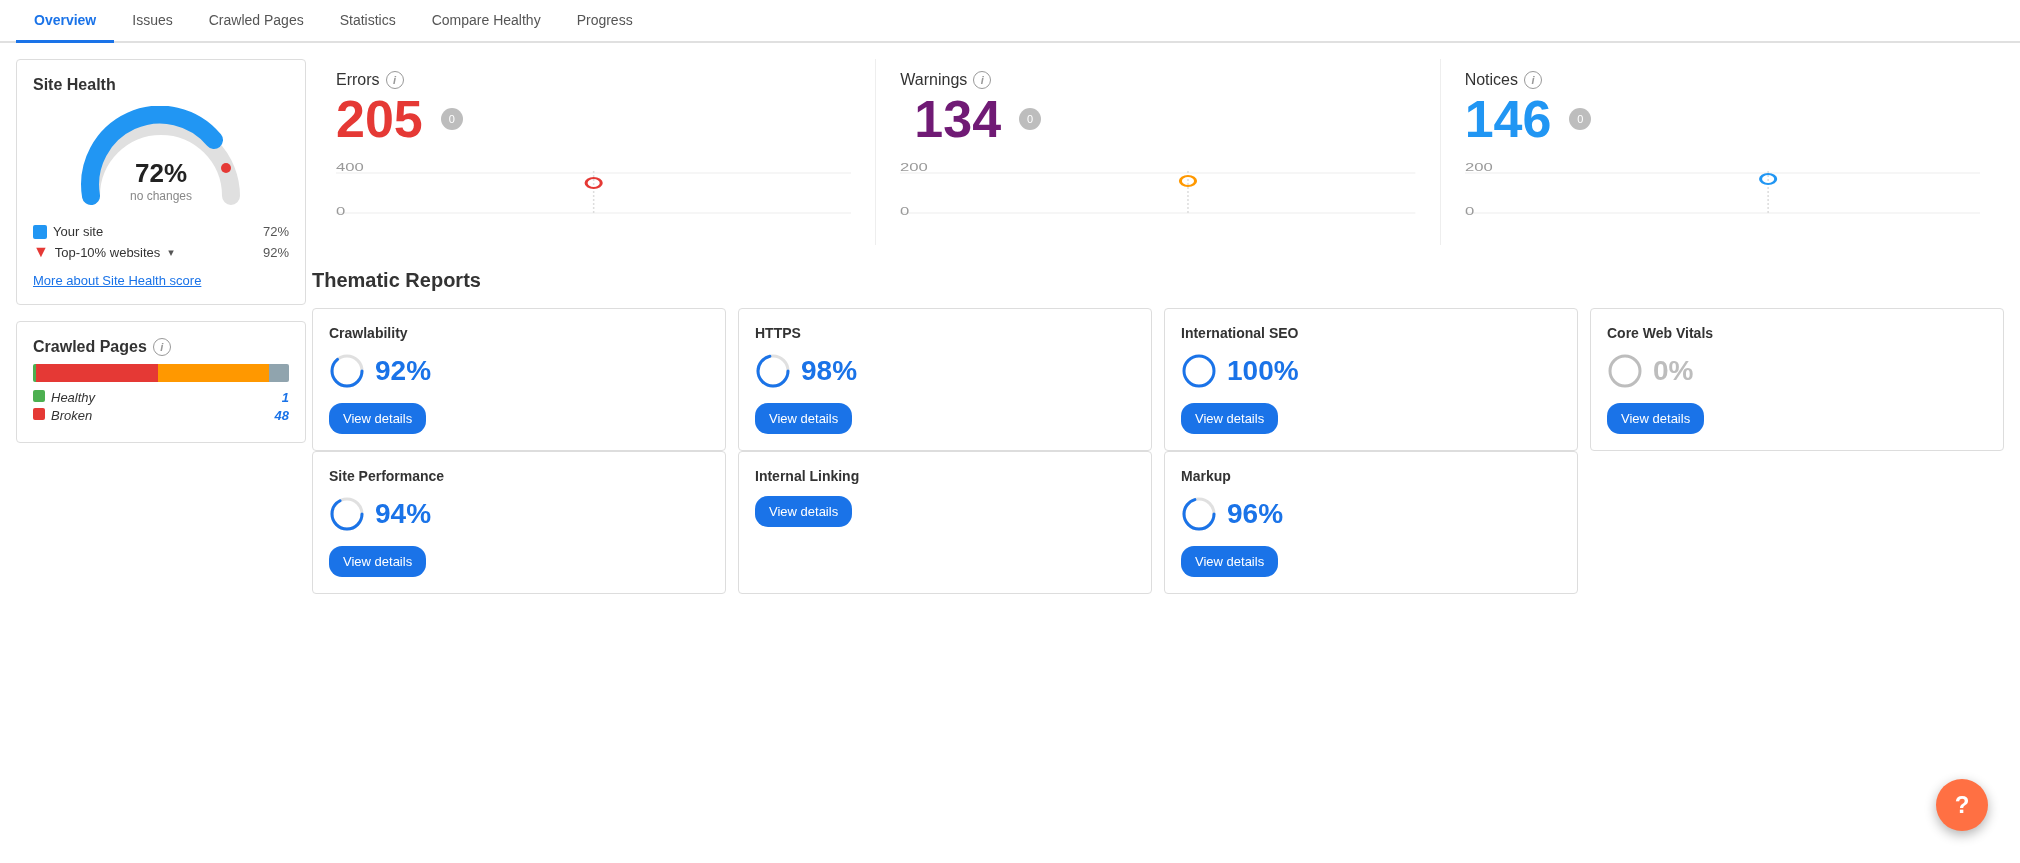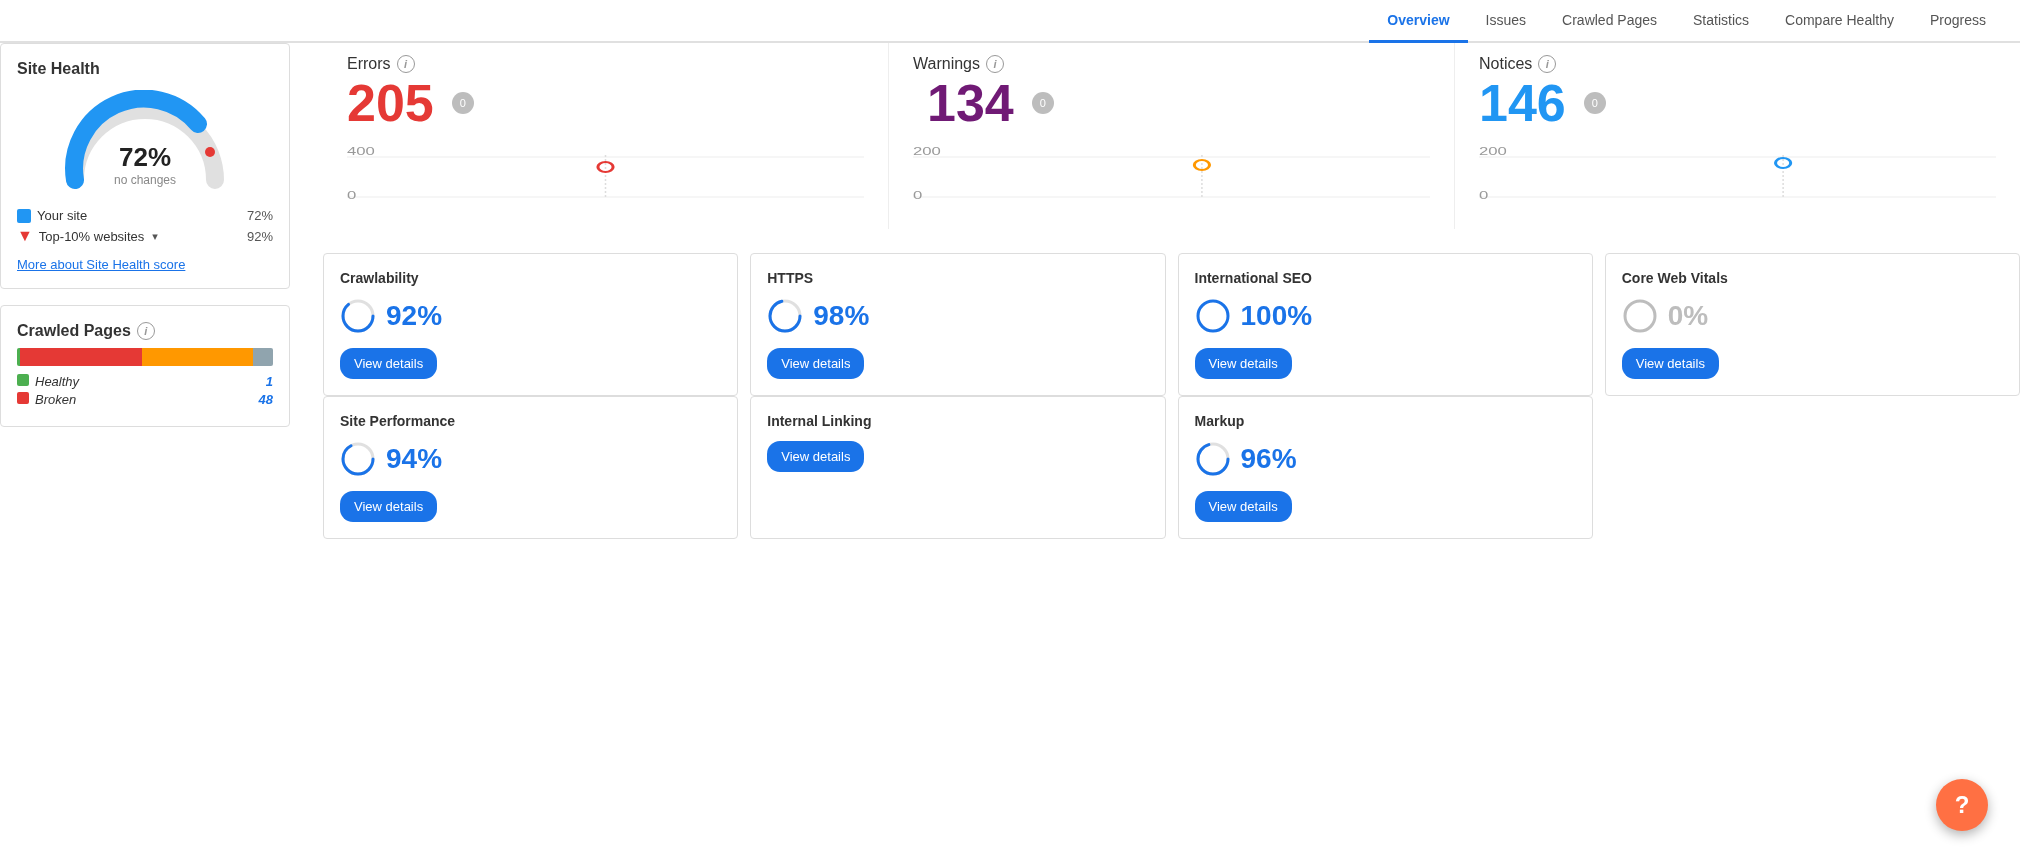--- a/index.html
+++ b/index.html
@@ -1,24 +1,24 @@
 <!DOCTYPE html>
 <html><head>
   <meta charset="utf-8">
   <style>
     * { box-sizing: border-box; margin: 0; padding: 0; }
     body { font-family: Arial, sans-serif; background: #fff; color: #333; font-size: 14px; }
 
     
-    .top-nav { display: flex; border-bottom: 2px solid #e0e0e0; padding: 0 16px; justify-content: flex-end; }
+    .top-nav { display: flex; border-bottom: 2px solid #e0e0e0; padding: 0 16px; }
     .nav-tab { padding: 12px 18px; cursor: pointer; font-size: 14px; color: #555; border-bottom: 3px solid transparent; margin-bottom: -2px; }
     .nav-tab.active { color: #1a73e8; border-bottom: 3px solid #1a73e8; font-weight: 600; }
 
     
-    .main-layout { display: flex; padding: 0; gap: 33px; }
+    .main-layout { display: flex; padding: 16px; gap: 6px; }
     .left-panel { width: 290px; flex-shrink: 0; display: flex; flex-direction: column; gap: 16px; }
     .right-panel { flex: 1; }
 
     
     .card { border: 1px solid #ddd; border-radius: 4px; padding: 16px; background: #fff; }
 
     
     .card-title { font-size: 16px; font-weight: bold; margin-bottom: 12px; }
     .gauge-container { display: flex; justify-content: center; margin: 8px 0; }
 
@@ -215,20 +215,21 @@
             <text x="0" y="18" font-size="11" fill="#999">200</text>
             <text x="0" y="62" font-size="11" fill="#999">0</text>
             <line x1="200" y1="18" x2="200" y2="62" stroke="#ddd" stroke-width="1" stroke-dasharray="2,2"></line>
             <circle cx="200" cy="26" r="5" fill="none" stroke="#2196f3" stroke-width="2"></circle>
           </svg>
         </div>
       </div>
     </div>
 
     <div>
+      <div class="section-title">Thematic Reports</div>
 
       <div class="reports-grid">
 
         <div class="report-card">
           <div class="report-title">Crawlability</div>
           <div class="report-score">
             <svg class="circle-icon" viewBox="0 0 36 36">
               <circle cx="18" cy="18" r="15" fill="none" stroke="#e0e0e0" stroke-width="3"></circle>
               <circle cx="18" cy="18" r="15" fill="none" stroke="#1a73e8" stroke-width="3" stroke-dasharray="85 100" stroke-dashoffset="25" stroke-linecap="round"></circle>
             </svg>

